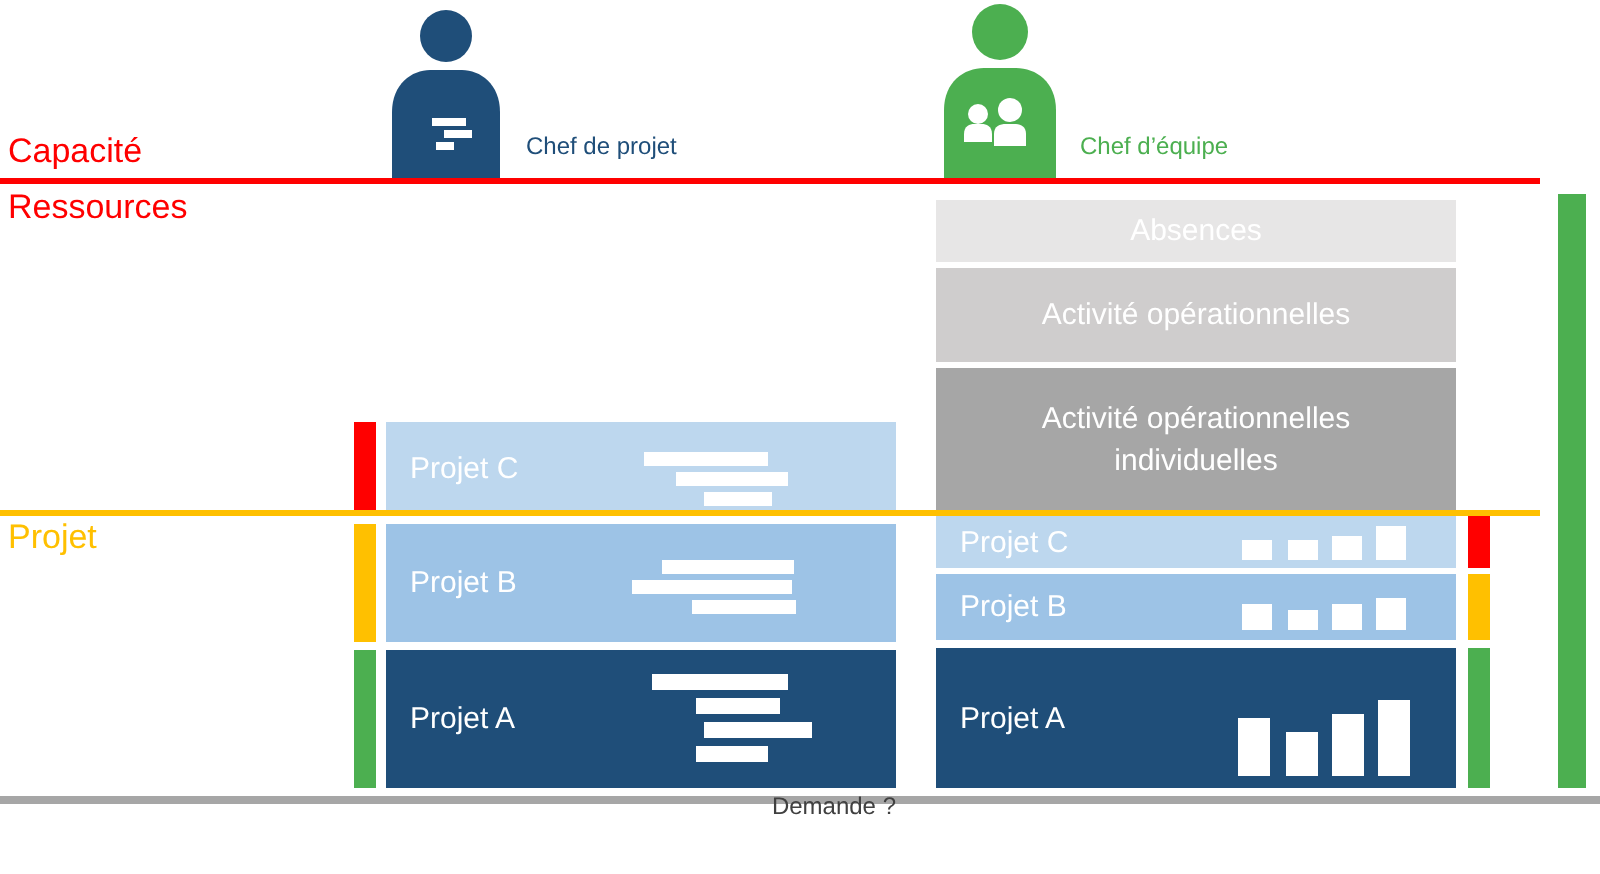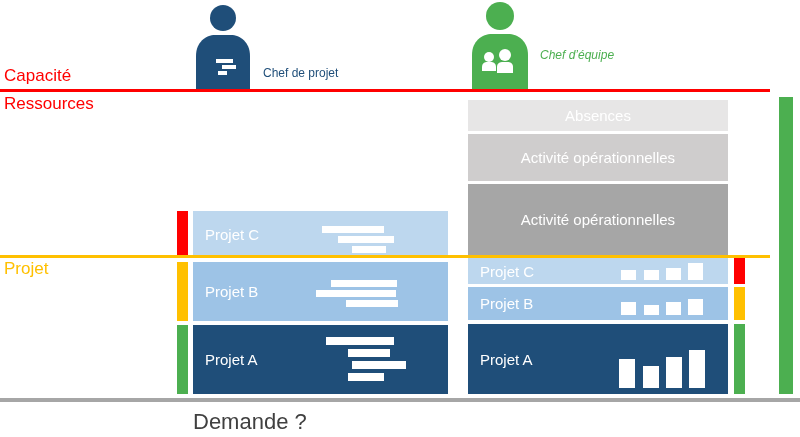--- a/index.html
+++ b/index.html
@@ -58,23 +58,23 @@
 
   
   .vbar { position: absolute; width: 11px; z-index: 4; }
 
   
   .baseline { position: absolute; left: 0; top: 398px; width: 800px; height: 4px; z-index: 1; }
 
   
   .caption {
     position: absolute;
-    top: 409px;
-    text-align: left;
-    font-size: 22px;
+    top: 396px;
+    text-align: right;
+    font-size: 12px;
     color: #404040;
     z-index: 2;
   }
 
   .person { position: absolute; z-index: 2; }
 </style>
 </head>
 <body>
 
 <div class="stage">
@@ -100,21 +100,21 @@
   <div class="person" style="left:469px; top:1px;">
     <svg width="62" height="88" viewBox="0 0 62 88">
       <circle cx="31" cy="15" r="14" fill="#4CAF50"></circle>
       <path d="M3,88 L3,54 C3,40 13,33 23,33 L39,33 C49,33 59,40 59,54 L59,88 Z" fill="#4CAF50"></path>
       <circle cx="20" cy="56" r="5" fill="#ffffff"></circle>
       <path d="M13,70 L13,66 C13,62 16,61 18,61 L22,61 C24,61 27,62 27,66 L27,70 Z" fill="#ffffff"></path>
       <circle cx="36" cy="54" r="6" fill="#ffffff"></circle>
       <path d="M28,72 L28,66 C28,62 31,61 34,61 L38,61 C41,61 44,62 44,66 L44,72 Z" fill="#ffffff"></path>
     </svg>
   </div>
-  <div class="actor-label tl" style="left:540px; top:48px;font-style:italic;">Chef d’équipe</div>
+  <div class="actor-label tl" style="left:540px; top:66px;">Chef d’équipe</div>
 
   <div class="box label-left" style="left: 193px; top: 211px; width: 255px; height: 47px; background-color: rgb(189, 215, 238);">
     <span>Projet C</span>
   </div>
   <div class="box label-left" style="left: 193px; top: 262px; width: 255px; height: 59px; background-color: rgb(157, 195, 230);">
     <span>Projet B</span>
   </div>
   <div class="box label-left" style="left: 193px; top: 325px; width: 255px; height: 69px; background-color: rgb(31, 78, 121);">
     <span>Projet A</span>
   </div>
@@ -137,20 +137,21 @@
   <div class="vbar" style="left: 177px; top: 325px; height: 69px; background-color: rgb(76, 175, 80);"></div>
 
   <div class="box label-center" style="left: 468px; top: 100px; width: 260px; height: 31px; background-color: rgb(231, 230, 230);">
     <span>Absences</span>
   </div>
   <div class="box label-center" style="left: 468px; top: 134px; width: 260px; height: 47px; background-color: rgb(207, 205, 205);">
     <span>Activité opérationnelles</span>
   </div>
   <div class="box label-center" style="left: 468px; top: 184px; width: 260px; height: 71px; background-color: rgb(166, 166, 166);">
     <span>Activité opérationnelles</span>
+    <span>individuelles</span>
   </div>
 
   <div class="box label-left" style="left: 468px; top: 258px; width: 260px; height: 26px; background-color: rgb(189, 215, 238);">
     <span>Projet C</span>
   </div>
   <div class="box label-left" style="left: 468px; top: 287px; width: 260px; height: 33px; background-color: rgb(157, 195, 230);">
     <span>Projet B</span>
   </div>
   <div class="box label-left" style="left: 468px; top: 324px; width: 260px; height: 70px; background-color: rgb(31, 78, 121);">
     <span>Projet A</span>

